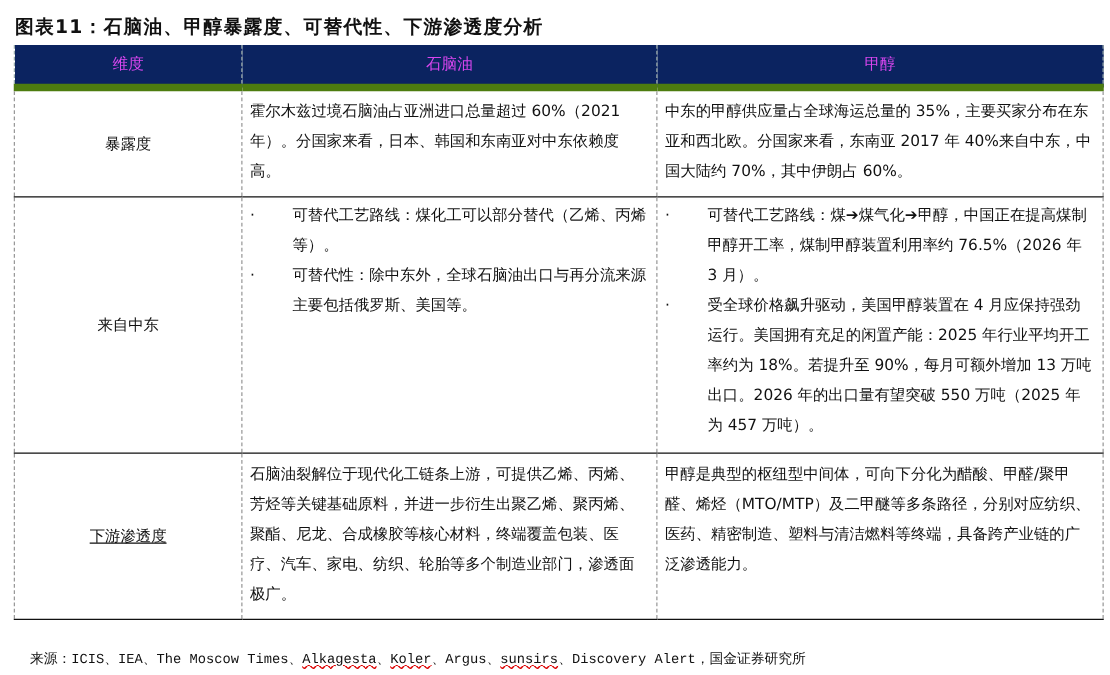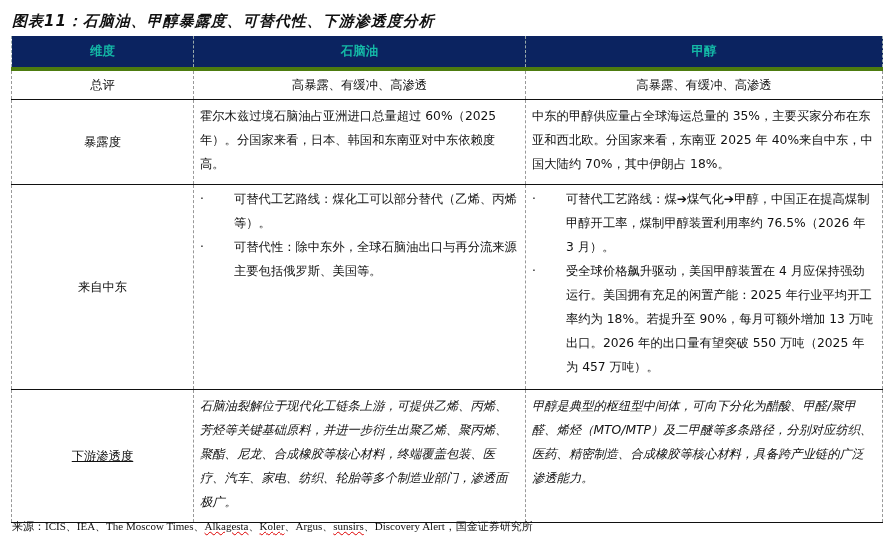--- a/index.html
+++ b/index.html
@@ -1,35 +1,35 @@
 <!DOCTYPE html>
 <html><head>
 <meta charset="utf-8">
 <style>
   html,body{margin:0;padding:0;background:#fff;}
   body{width:888px;height:540px;position:relative;overflow:hidden;font-family:"DejaVu Sans",sans-serif;color:#111;}
-  .title{position:absolute;left:12px;top:12px;font-size:15px;font-weight:bold;font-style:italic;color:#111;letter-spacing:1px;}
+  .title{position:absolute;left:12px;top:12px;font-size:15px;font-weight:bold;color:#111;letter-spacing:1px;}
   table{position:absolute;left:11px;top:36px;width:871px;border-collapse:collapse;table-layout:fixed;font-size:12.3px;}
   col.c1{width:182px;} col.c2{width:332px;} col.c3{width:357px;}
-  th{background:#0b2360;color:#14b8a6;height:29px;font-weight:bold;font-size:12.5px;text-align:center;border-left:1px dashed #9aa;border-right:1px dashed #9aa;border-bottom:4px solid #4d7c0f;}
+  th{background:#0b2360;color:#d946ef;height:29px;font-weight:normal;font-size:12.5px;text-align:center;border-left:1px dashed #9aa;border-right:1px dashed #9aa;border-bottom:6px solid #4d7c0f;}
   td{border-left:1px dashed #999;border-right:1px dashed #999;border-bottom:1.5px solid #111;vertical-align:middle;padding:0 6px;line-height:24px;}
   td.dim{text-align:center;}
   td.center{text-align:center;}
   tr.r-total td{height:28px;}
   tr.r-exp td{height:80px;}
   tr.r-sub td{height:204px;vertical-align:top;}
   tr.r-sub td.dim{vertical-align:middle;}
   tr.r-down td{height:128px;vertical-align:top;}
   tr.r-down td.dim{vertical-align:middle;text-decoration:underline;}
   tr.r-exp td.txt{vertical-align:top;padding-top:4px;}
-  tr.r-down td.txt{padding-top:4px;font-style:italic;}
+  tr.r-down td.txt{padding-top:4px;}
   ul{list-style:none;margin:2px 0 0 0;padding:0;}
   li{position:relative;padding-left:34px;}
   li .bullet{position:absolute;left:0;top:0;}
-  .source{position:absolute;left:12px;top:519px;font-size:11px;font-family:Liberation Serif, serif;color:#111;}
+  .source{position:absolute;left:24px;top:519px;font-size:11px;font-family:Liberation Mono, monospace;color:#111;}
   .wavy{text-decoration:underline wavy #d00;text-decoration-thickness:1px;}
 </style>
 </head>
 <body>
 
 <div class="title">图表11：石脑油、甲醇暴露度、可替代性、下游渗透度分析</div>
 
 <table>
   <colgroup>
       <col class="c1">
@@ -37,46 +37,41 @@
       <col class="c3">
     </colgroup>
   <thead>
     <tr>
       <th>维度</th>
       <th>石脑油</th>
       <th>甲醇</th>
     </tr>
   </thead>
   <tbody>
-    <tr class="r-total">
-      <td class="dim">总评</td>
-      <td class="center">高暴露、有缓冲、高渗透</td>
-      <td class="center">高暴露、有缓冲、高渗透</td>
-    </tr>
     <tr class="r-exp">
       <td class="dim">暴露度</td>
-      <td class="txt">霍尔木兹过境石脑油占亚洲进口总量超过 60%（2025 年）。分国家来看，日本、韩国和东南亚对中东依赖度高。</td>
-      <td class="txt">中东的甲醇供应量占全球海运总量的 35%，主要买家分布在东亚和西北欧。分国家来看，东南亚 2025 年 40%来自中东，中国大陆约 70%，其中伊朗占 18%。</td>
+      <td class="txt">霍尔木兹过境石脑油占亚洲进口总量超过 60%（2021 年）。分国家来看，日本、韩国和东南亚对中东依赖度高。</td>
+      <td class="txt">中东的甲醇供应量占全球海运总量的 35%，主要买家分布在东亚和西北欧。分国家来看，东南亚 2017 年 40%来自中东，中国大陆约 70%，其中伊朗占 60%。</td>
     </tr>
     <tr class="r-sub">
       <td class="dim">来自中东</td>
       <td>
         <ul>
           <li><span class="bullet">·</span><span>可替代工艺路线：煤化工可以部分替代（乙烯、丙烯等）。</span></li>
           <li><span class="bullet">·</span><span>可替代性：除中东外，全球石脑油出口与再分流来源主要包括俄罗斯、美国等。</span></li>
         </ul>
       </td>
       <td>
         <ul>
           <li><span class="bullet">·</span><span>可替代工艺路线：煤➔煤气化➔甲醇，中国正在提高煤制甲醇开工率，煤制甲醇装置利用率约 76.5%（2026 年 3 月）。</span></li>
           <li><span class="bullet">·</span><span>受全球价格飙升驱动，美国甲醇装置在 4 月应保持强劲运行。美国拥有充足的闲置产能：2025 年行业平均开工率约为 18%。若提升至 90%，每月可额外增加 13 万吨出口。2026 年的出口量有望突破 550 万吨（2025 年为 457 万吨）。</span></li>
         </ul>
       </td>
     </tr>
     <tr class="r-down">
       <td class="dim">下游渗透度</td>
       <td class="txt">石脑油裂解位于现代化工链条上游，可提供乙烯、丙烯、芳烃等关键基础原料，并进一步衍生出聚乙烯、聚丙烯、聚酯、尼龙、合成橡胶等核心材料，终端覆盖包装、医疗、汽车、家电、纺织、轮胎等多个制造业部门，渗透面极广。</td>
-      <td class="txt">甲醇是典型的枢纽型中间体，可向下分化为醋酸、甲醛/聚甲醛、烯烃（MTO/MTP）及二甲醚等多条路径，分别对应纺织、医药、精密制造、合成橡胶等核心材料，具备跨产业链的广泛渗透能力。</td>
+      <td class="txt">甲醇是典型的枢纽型中间体，可向下分化为醋酸、甲醛/聚甲醛、烯烃（MTO/MTP）及二甲醚等多条路径，分别对应纺织、医药、精密制造、塑料与清洁燃料等终端，具备跨产业链的广泛渗透能力。</td>
     </tr>
   </tbody>
 </table>
 
 <div class="source"><span>来源：ICIS、IEA、The Moscow Times、</span><span class="wavy">Alkagesta</span><span>、</span><span class="wavy">Koler</span><span>、Argus、</span><span class="wavy">sunsirs</span><span>、Discovery Alert，国金证券研究所</span></div>
 
 </body></html>

